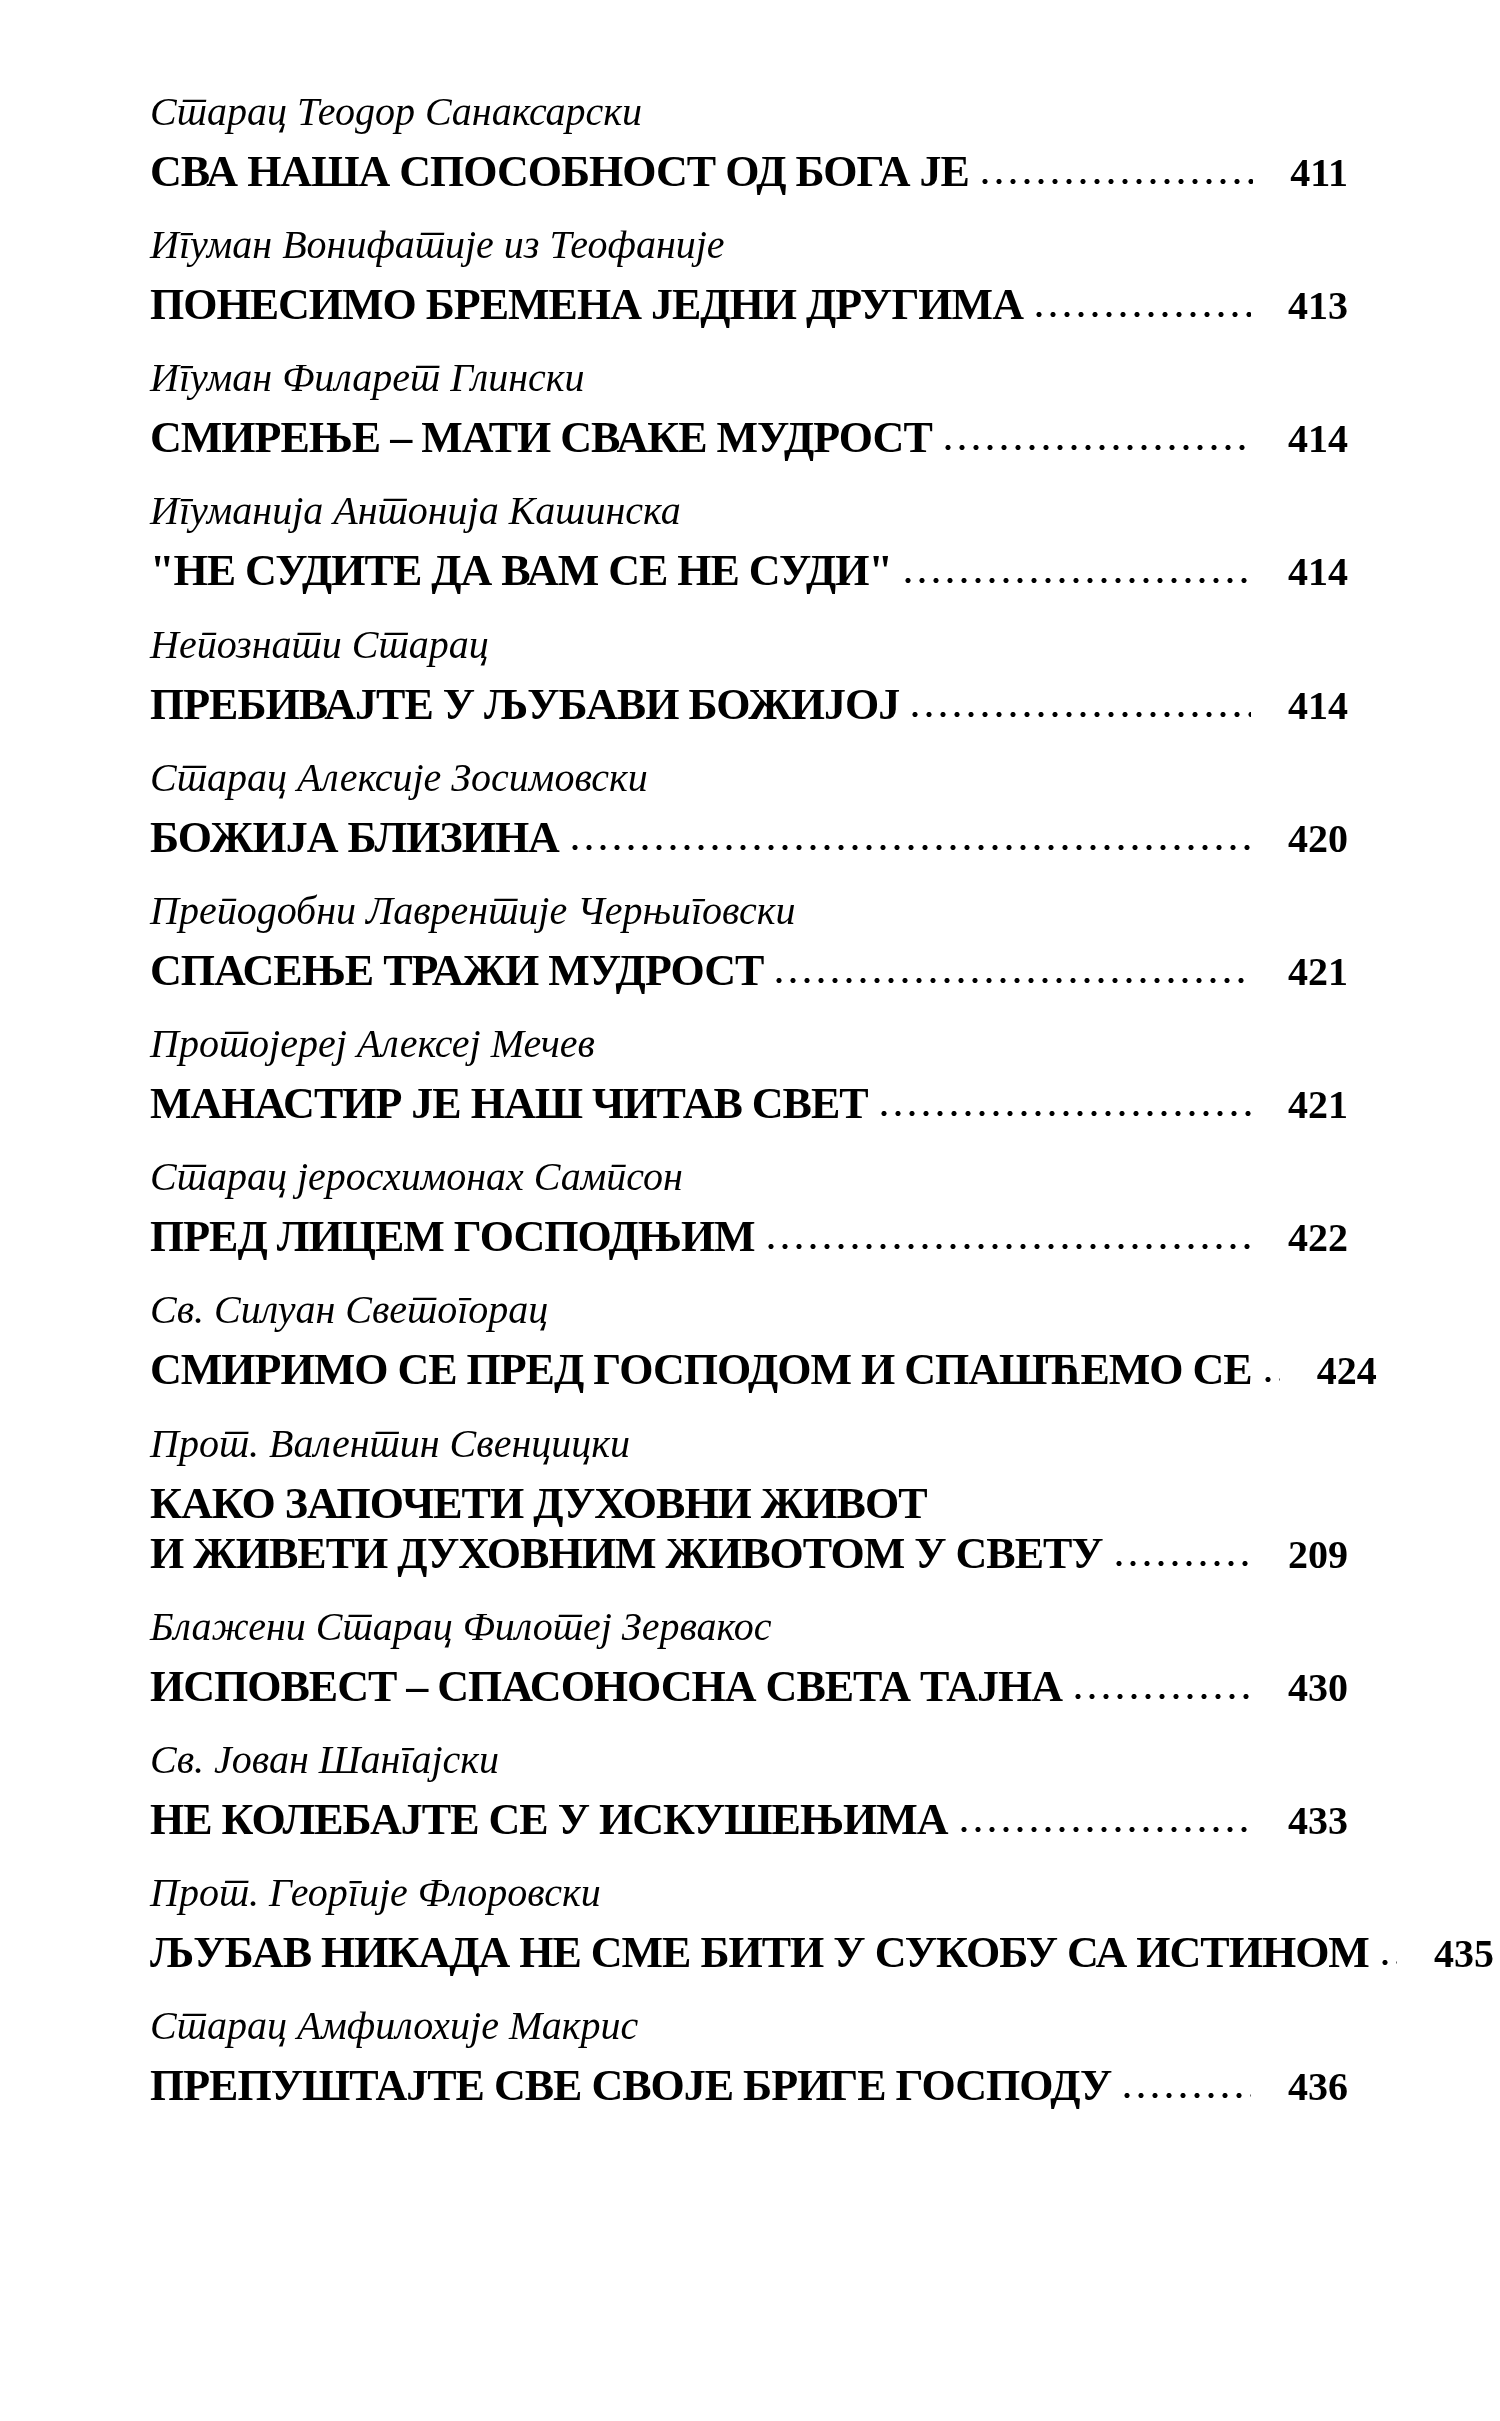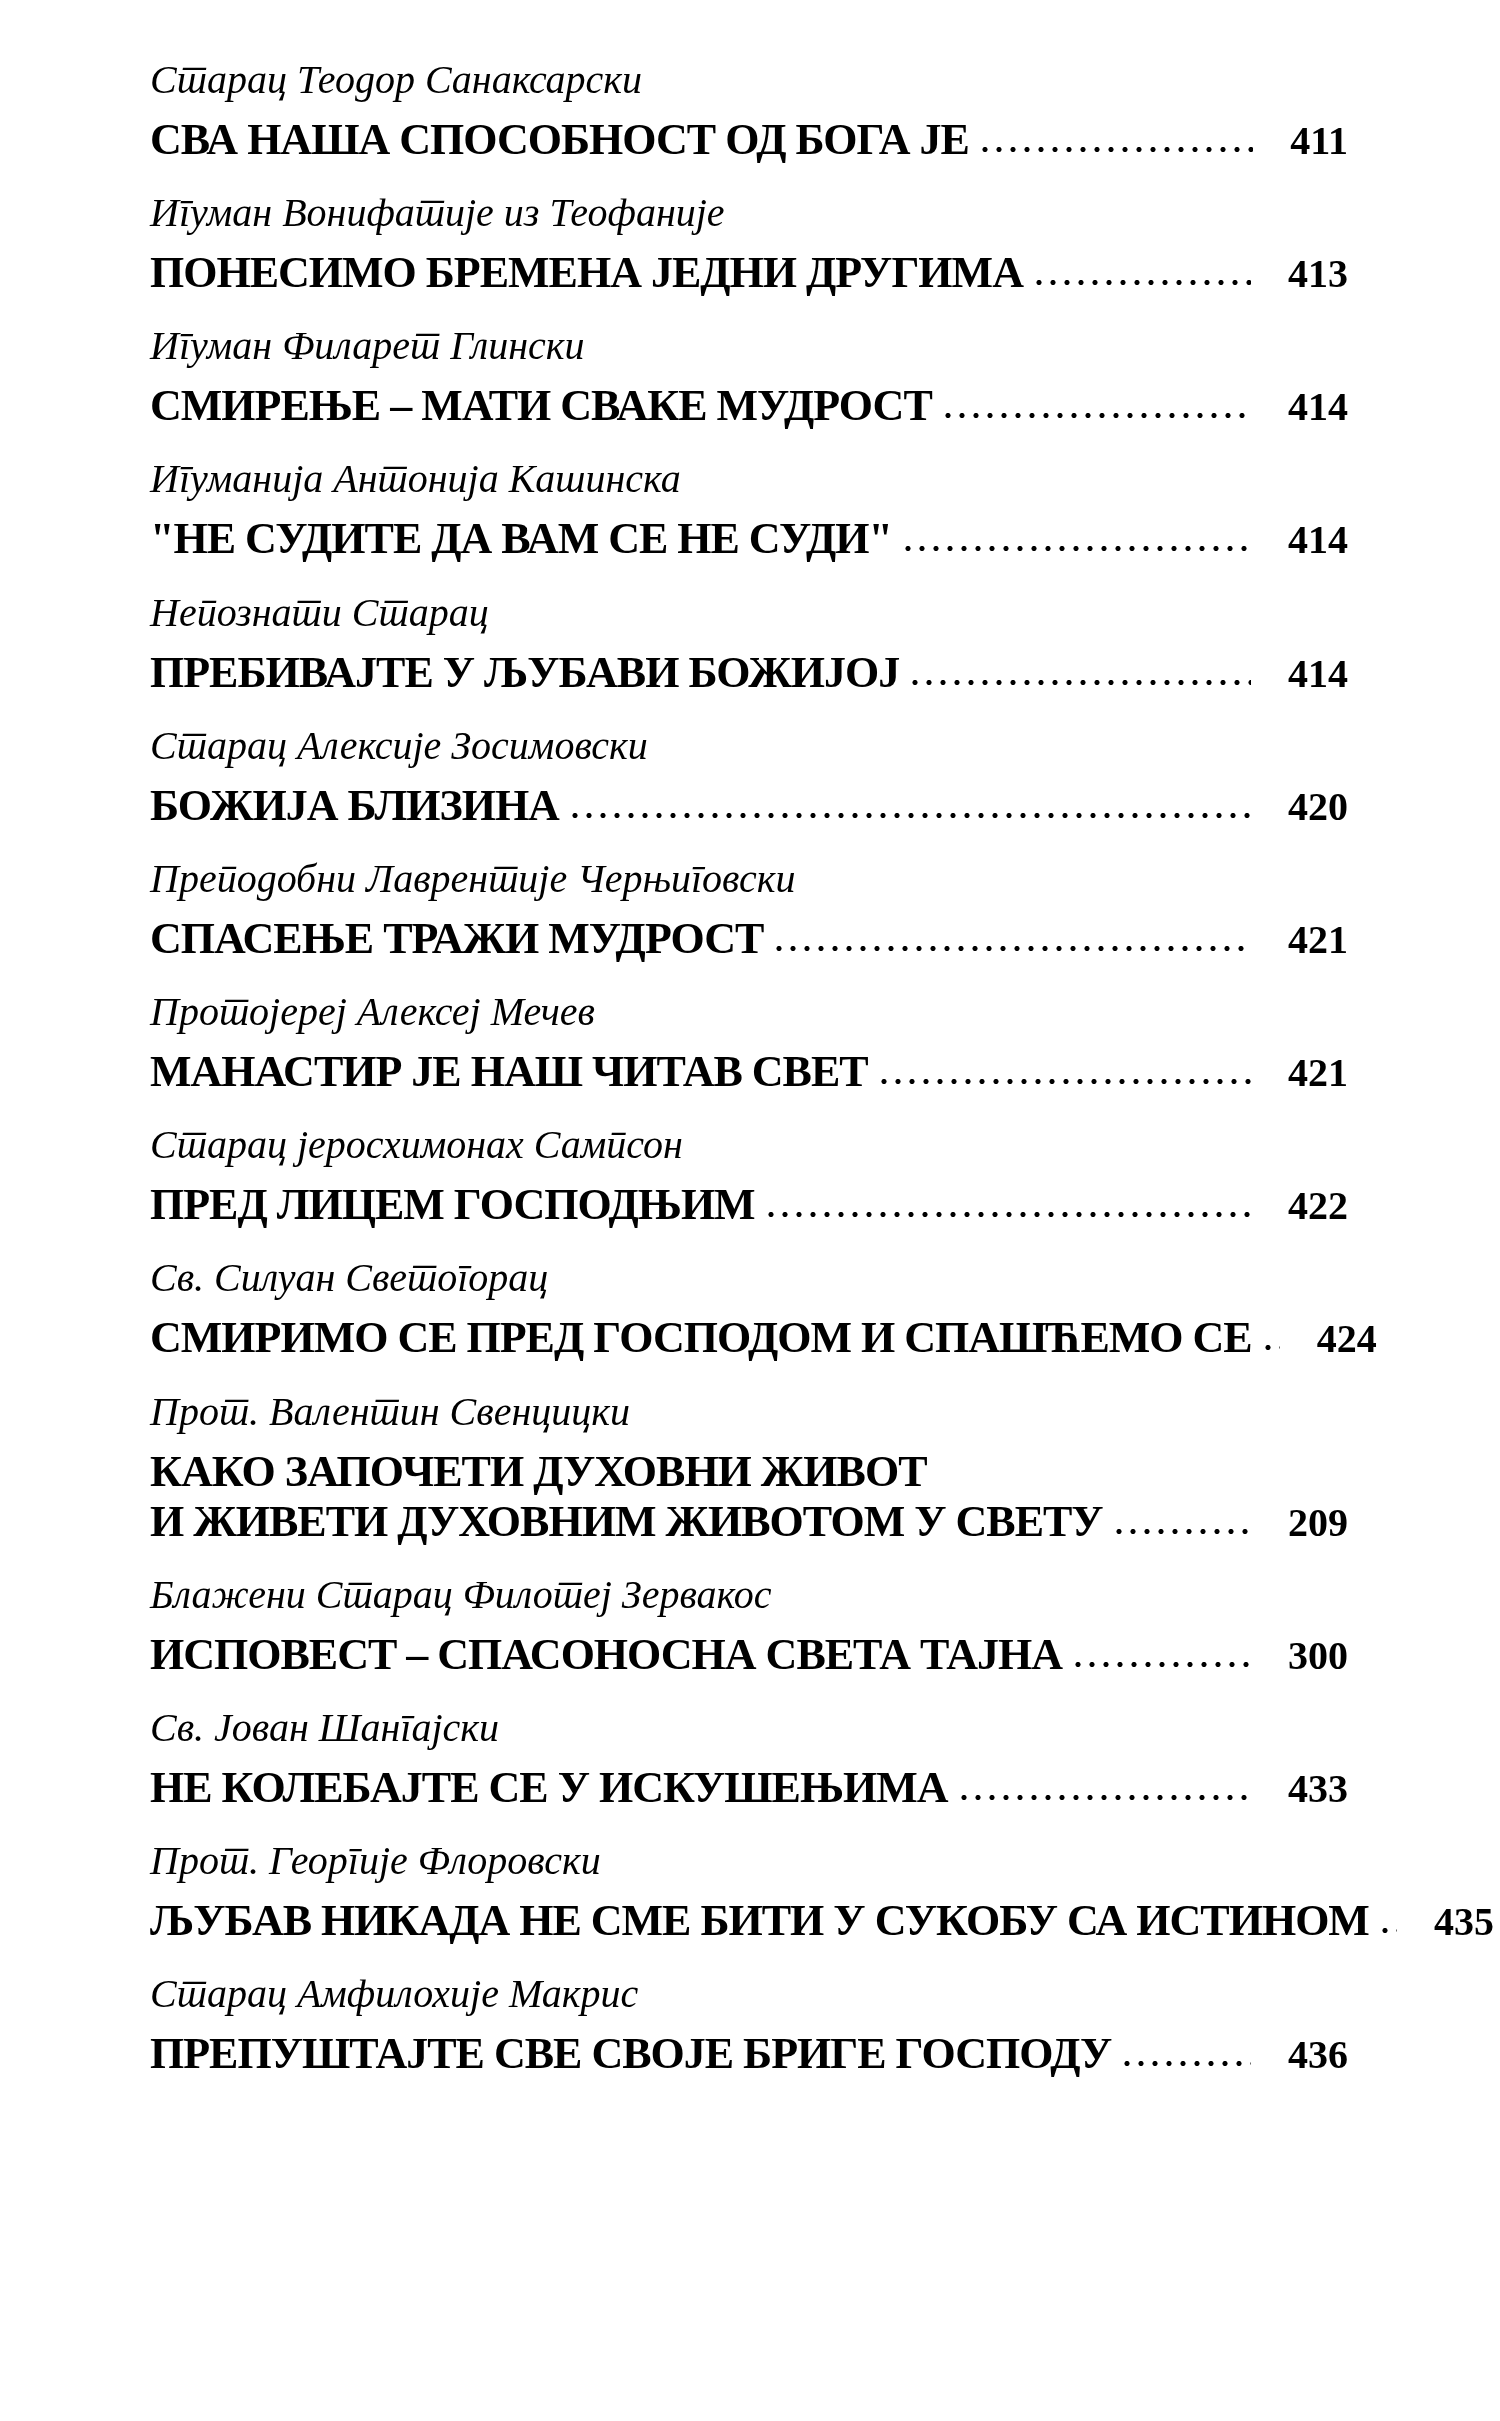--- a/index.html
+++ b/index.html
@@ -11,21 +11,21 @@
     width: 1500px;
     height: 2421px;
     overflow: hidden;
     color: #000000;
     font-family: "Liberation Serif", "DejaVu Serif", serif;
   }
   .page {
     box-sizing: border-box;
     width: 1500px;
     height: 2421px;
-    padding: 60px 152px 0 150px;
+    padding: 92px 152px 0 150px;
   }
   .toc {
     display: block;
   }
   .entry {
     margin: 0 0 28px 0;
   }
   .author {
     font-style: italic;
     font-size: 40px;
@@ -195,21 +195,21 @@
           </div>
         </div>
   </section>
 
   <section class="entry">
     <div class="author">Блажени Старац Филотеј Зервакос</div>
     <div class="titles">
           <div class="title-row">
             <span class="title-text">ИСПОВЕСТ – СПАСОНОСНА СВЕТА ТАЈНА</span>
             <span class="leader"></span>
-            <span class="page-num">300</span>
+            <span class="page-num">430</span>
           </div>
         </div>
   </section>
 
   <section class="entry">
     <div class="author">Св. Јован Шангајски</div>
     <div class="titles">
           <div class="title-row">
             <span class="title-text">НЕ КОЛЕБАЈТЕ СЕ У ИСКУШЕЊИМА</span>
             <span class="leader"></span>

